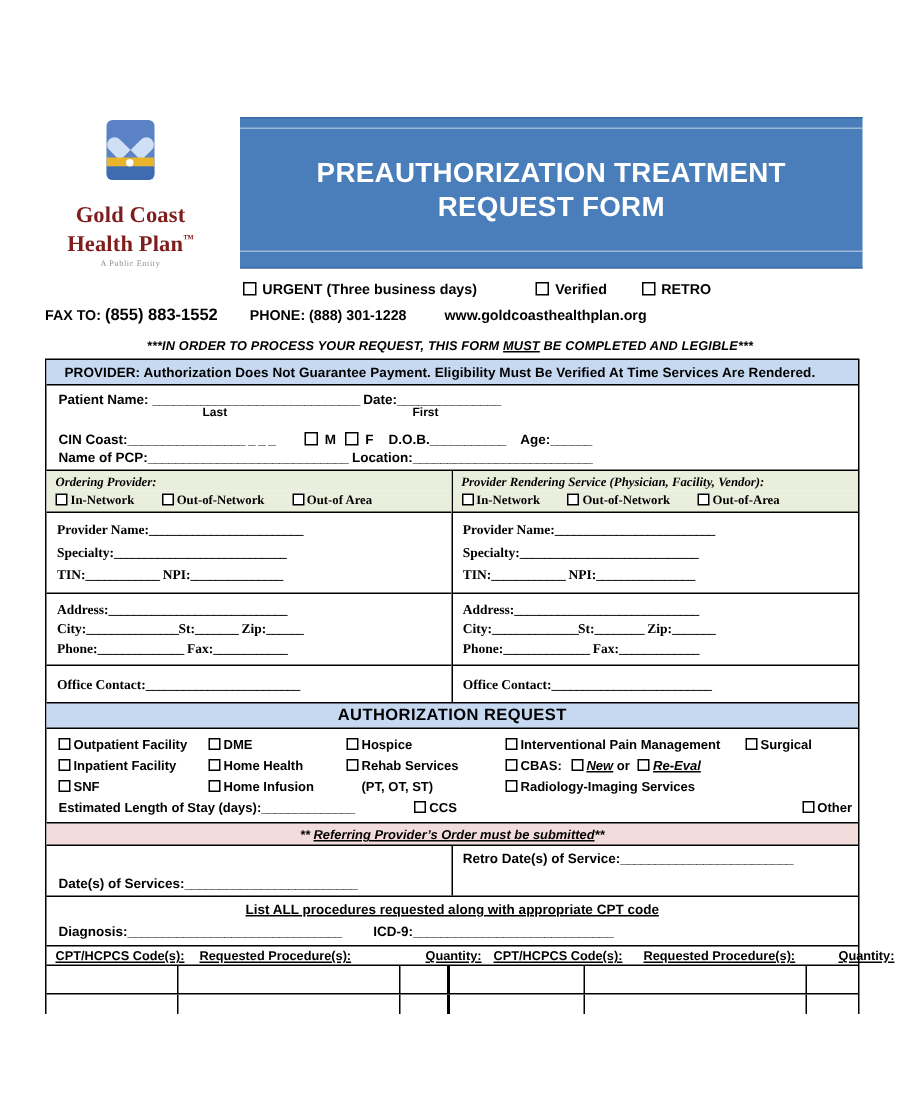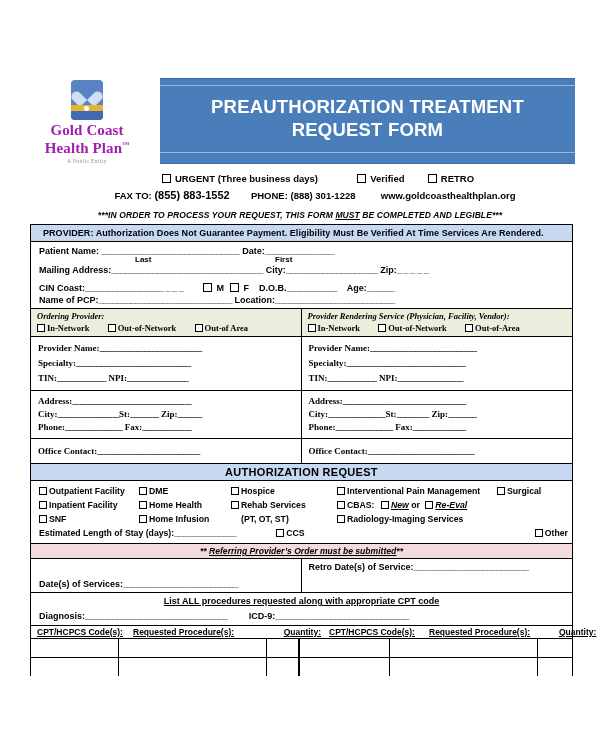--- a/index.html
+++ b/index.html
@@ -87,23 +87,23 @@
     width: 5px;
     height: 5px;
     border-radius: 50%;
     background: #ffffff;
   }
   .logo-name {
     font-family: "Liberation Serif", serif;
     font-weight: bold;
     font-size: 15px;
     line-height: 15px;
-    color: #a21caf;
+    color: #7f1d1d;
     text-align: center;
-    margin-top: 3px;
+    margin-top: 17px;
     letter-spacing: 0.1px;
   }
   .logo-tm { font-size: 7px; vertical-align: super; }
   .logo-tag {
     font-family: "Liberation Serif", serif;
     font-size: 5.5px;
     color: #8a8f99;
     letter-spacing: 0.4px;
     margin-top: 2px;
   }
@@ -160,21 +160,20 @@
     text-align: center;
     font-size: 9.5px;
     font-weight: bold;
     margin-top: 9px;
     padding-left: 36px;
   }
   .urgent-row span.gap { display: inline-block; width: 34px; }
   .urgent-row span.gap2 { display: inline-block; width: 18px; }
 
   .fax-row {
-    text-align: center;
     font-size: 9.5px;
     font-weight: bold;
     margin-top: 5px;
     padding-left: 30px;
   }
   .fax-row .big { font-size: 11px; }
   .fax-row .sp { display: inline-block; width: 16px; }
   .fax-row .sp2 { display: inline-block; width: 20px; }
 
   .must-line {
@@ -440,25 +439,20 @@
 
     <div class="sec-patient">
       <div class="line-pat">
         <span>Patient Name:</span>
         <span class="dash">______________________________</span>
         <span>Date:</span><span class="dash">_______________</span>
       </div>
       <div class="sublabels">
         <span class="first">Last</span><span>First</span>
       </div>
-      <div class="line-pat">
-        <span>Mailing Address:</span><span class="dash">_________________________________</span>
-        <span>City:</span><span class="dash">____________________</span>
-        <span>Zip:</span><span class="dash">_ _ _ _ _</span>
-      </div>
     </div>
 
     <div class="row" style="padding-top:5px;padding-bottom:2px;">
       <span>CIN Coast:</span><span class="dash">_________________ _ _ _</span>
       &nbsp;&nbsp;&nbsp;&nbsp;&nbsp;&nbsp;
       <span class="cb"></span><span>M</span>
       <span class="cb" style="margin-left:4px;"></span><span>F</span>
       &nbsp;&nbsp;
       <span>D.O.B.</span><span class="dash">___________</span>
       &nbsp;&nbsp;

